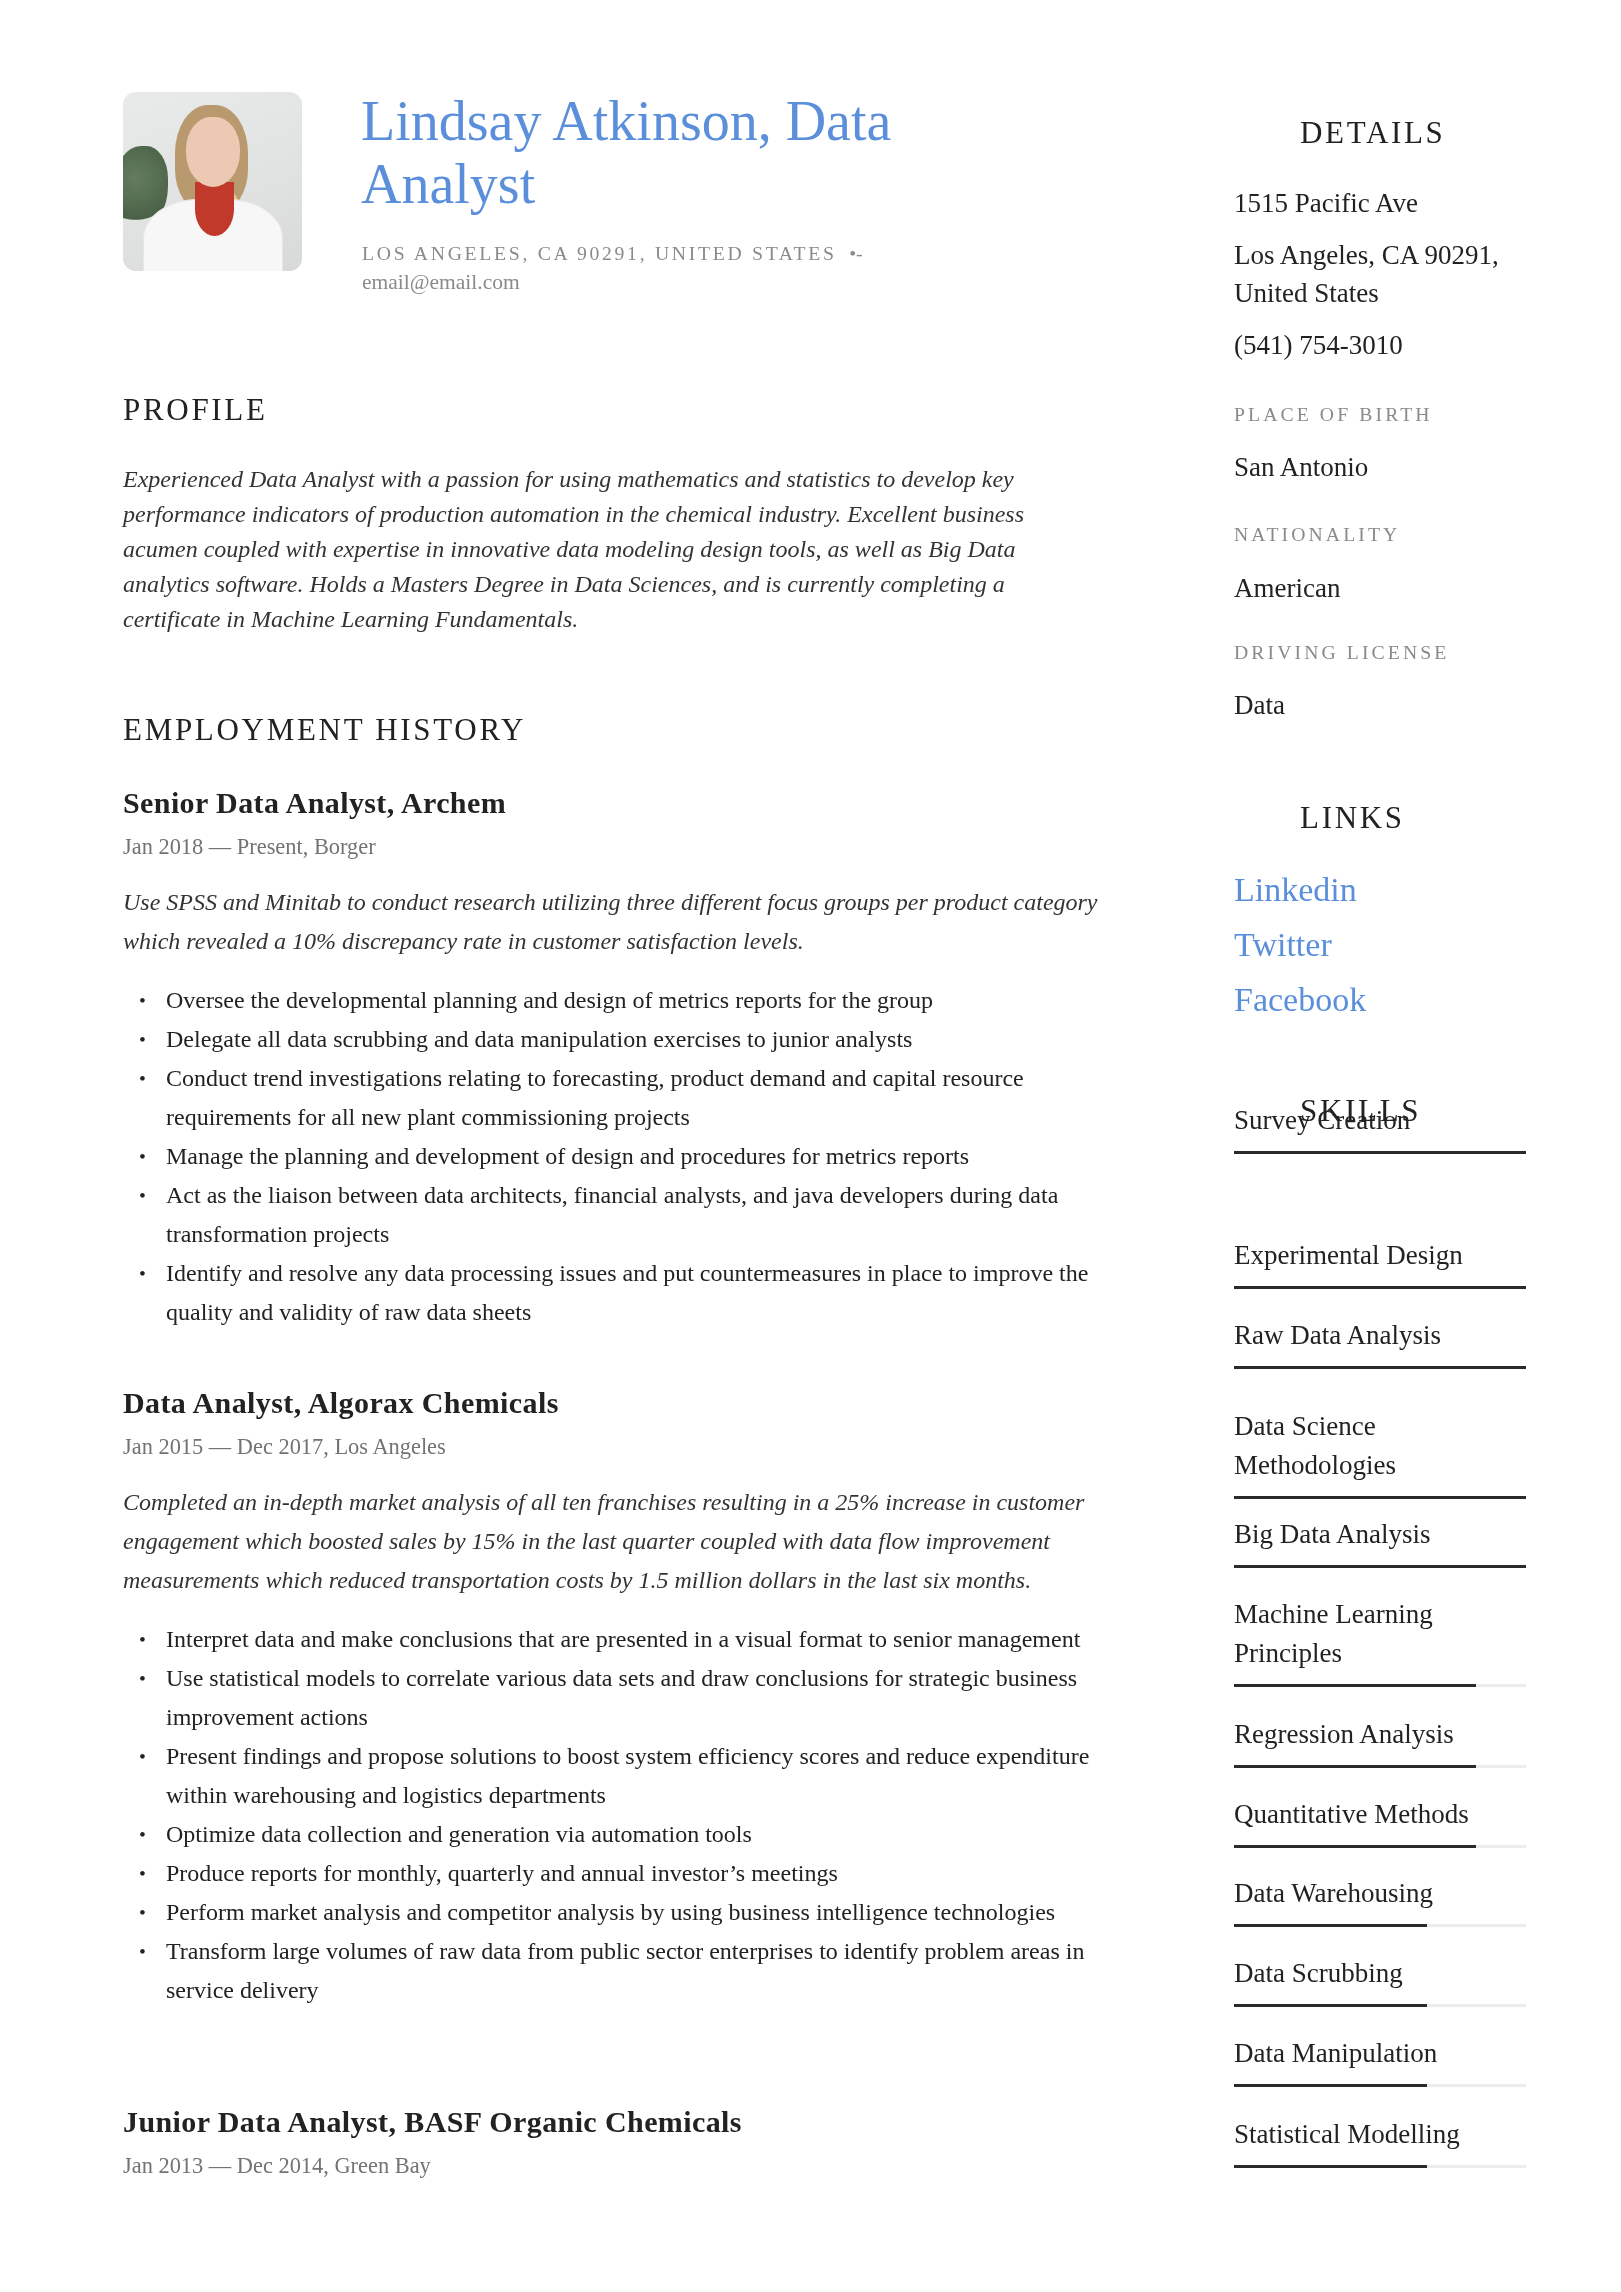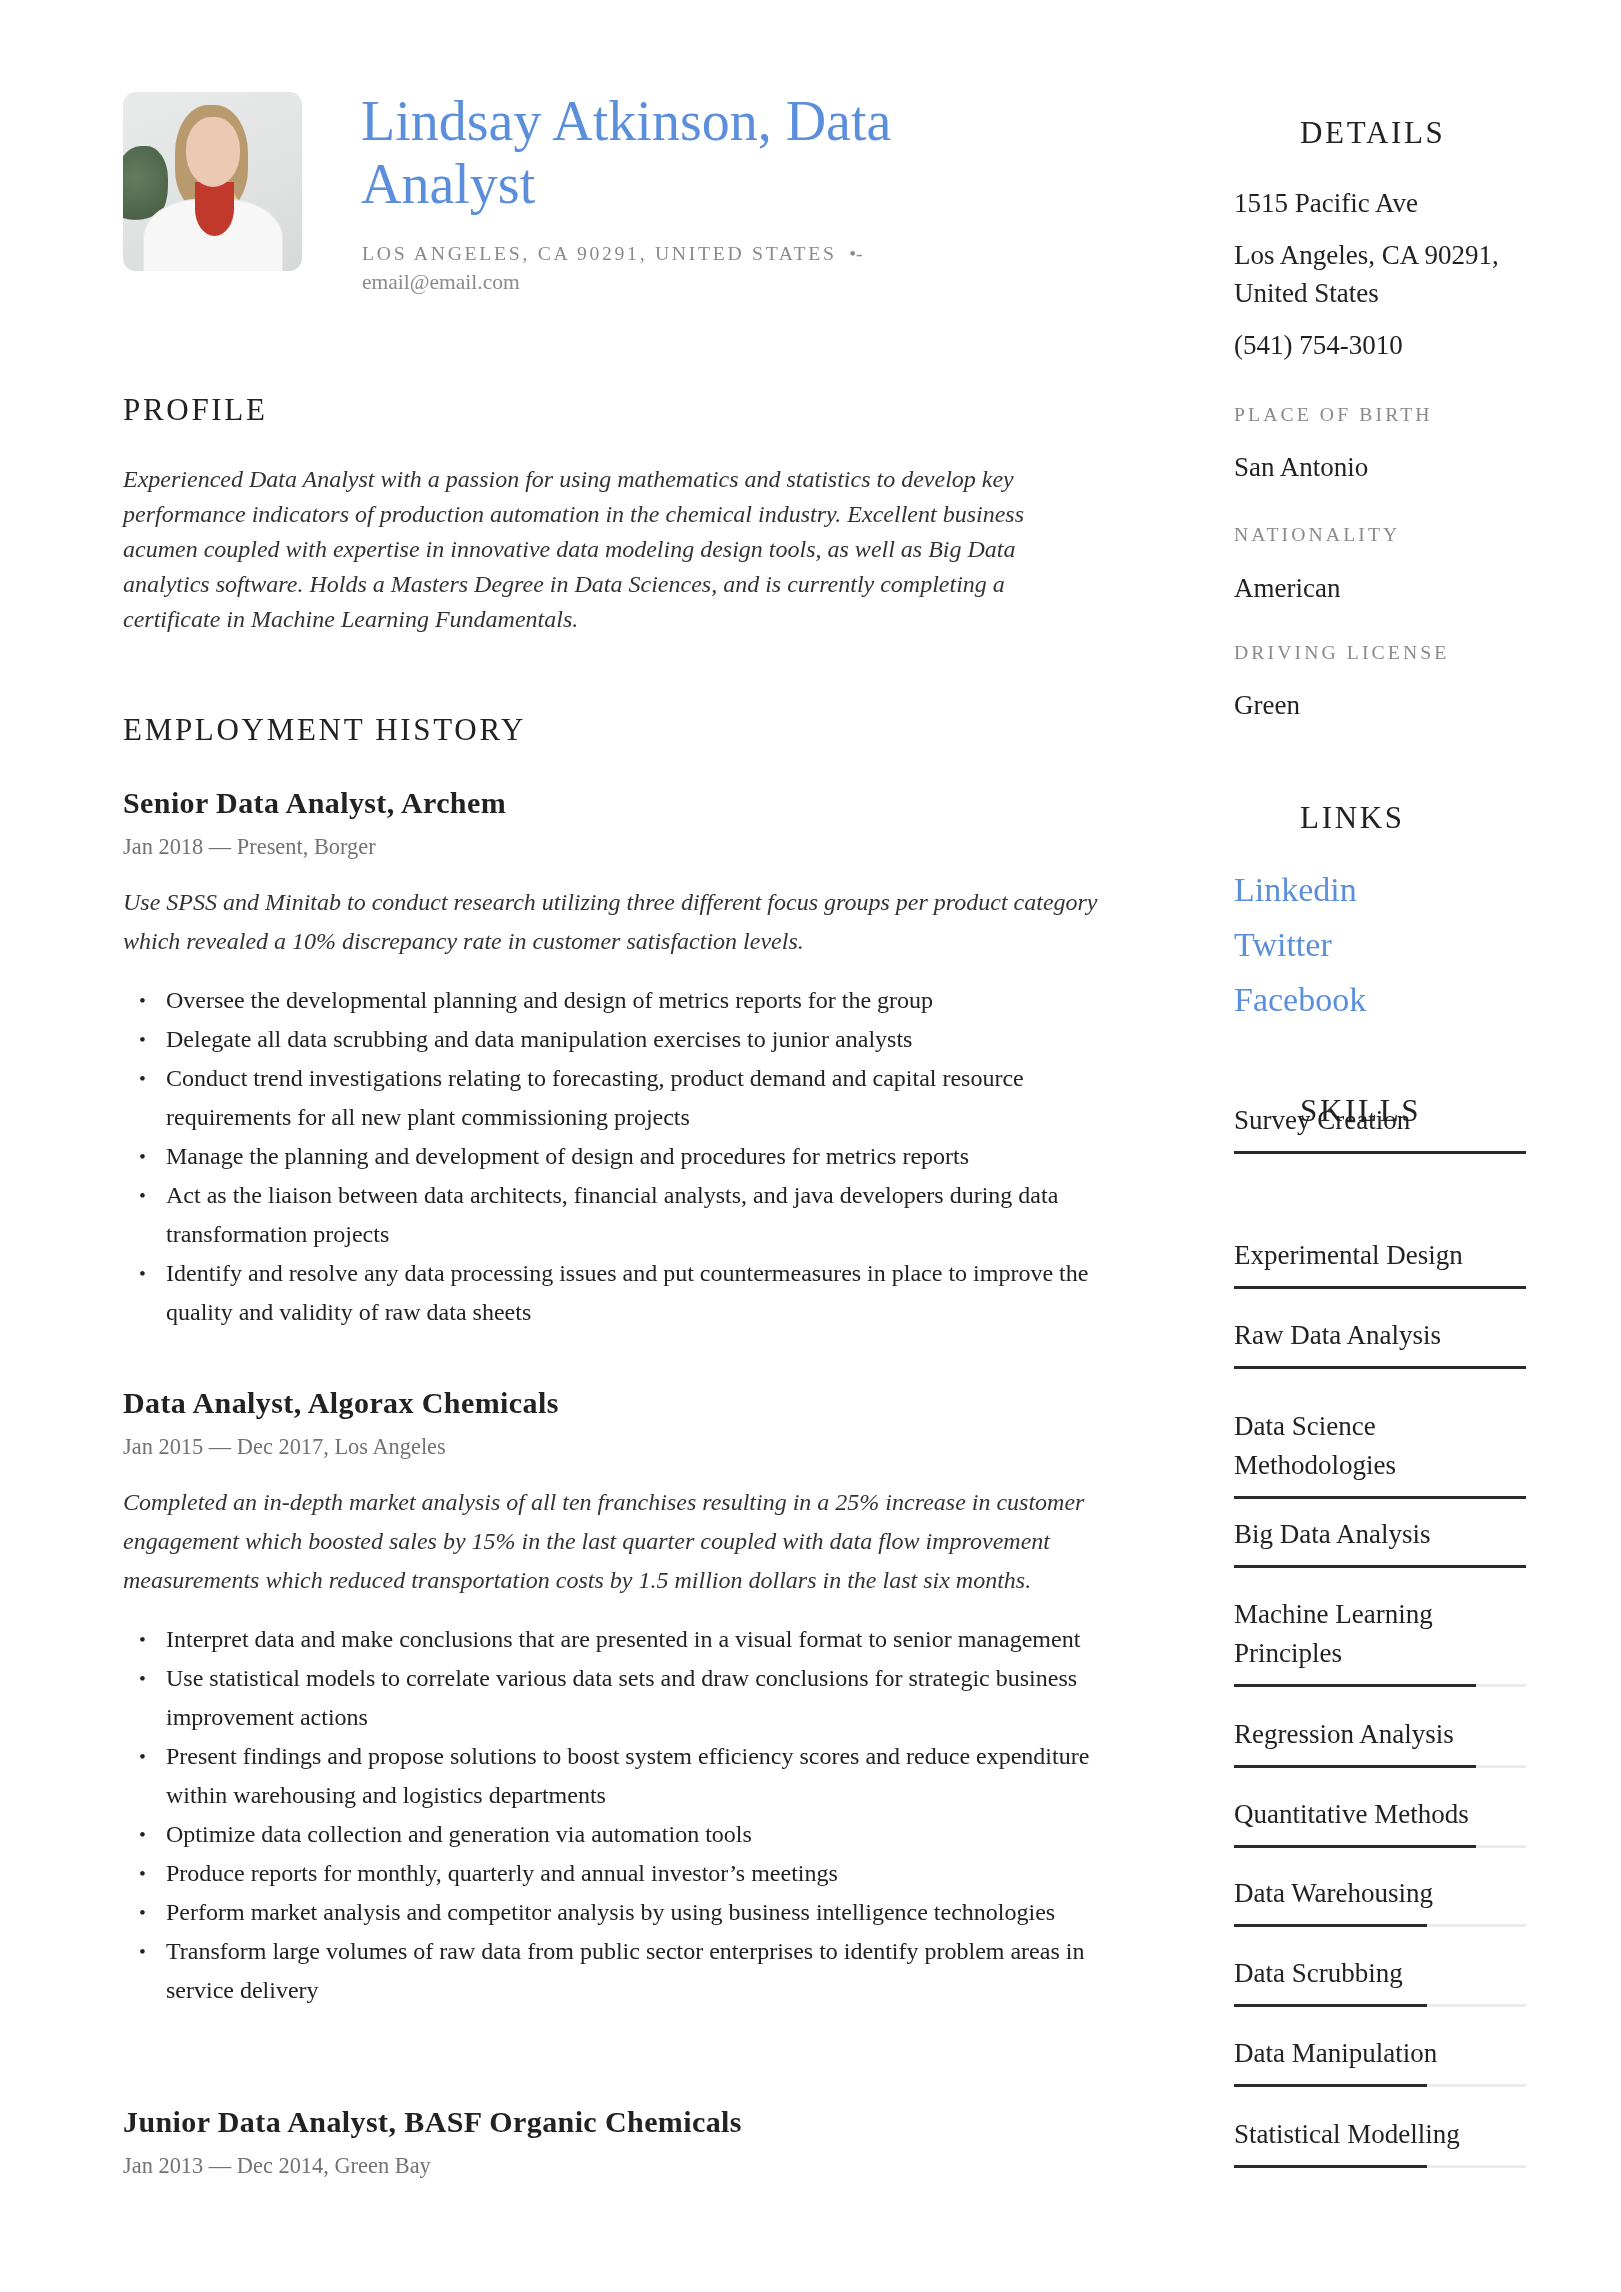--- a/index.html
+++ b/index.html
@@ -117,21 +117,21 @@
 <p class="side-text" style="top:236px; width:287px;">Los Angeles, CA 90291, United States</p>
 <p class="side-text" style="top:326px;">(541) 754-3010</p>
 
 <p class="side-label" style="top:403px;">PLACE OF BIRTH</p>
 <p class="side-text" style="top:448px;">San Antonio</p>
 
 <p class="side-label" style="top:523px;">NATIONALITY</p>
 <p class="side-text" style="top:569px;">American</p>
 
 <p class="side-label" style="top:641px;">DRIVING LICENSE</p>
-<p class="side-text" style="top:686px;">Green</p>
+<p class="side-text" style="top:686px;">Data</p>
 
 <h2 class="side-title" style="top:800px;">LINKS</h2>
 <a class="side-link" style="top:871px;">Linkedin</a>
 <a class="side-link" style="top:926px;">Twitter</a>
 <a class="side-link" style="top:981px;">Facebook</a>
 
 <h2 class="side-title" style="top:1093px;">SKILLS</h2>
 <div id="skills-list">
     <div class="skill" style="top: 1101px;">
       <p class="skill-name">Survey Creation</p>

